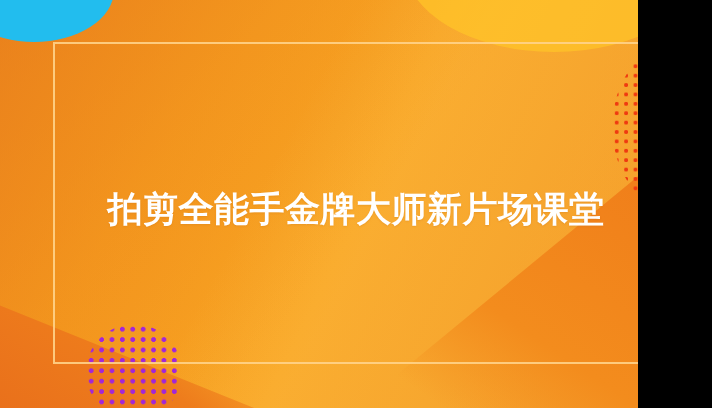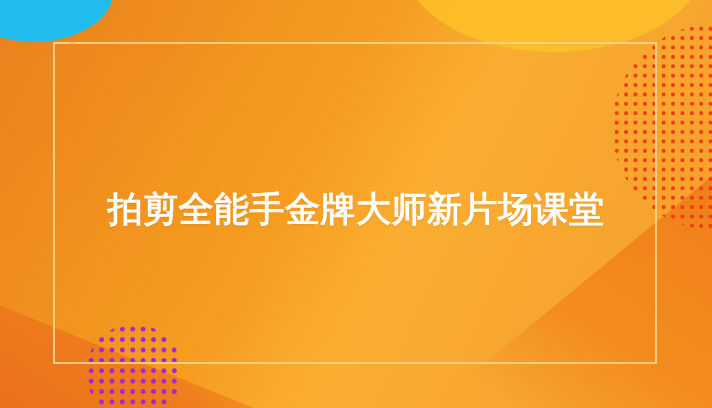--- a/index.html
+++ b/index.html
@@ -2,21 +2,21 @@
 <html><head>
 <meta charset="utf-8">
 <style>
   html, body {
     margin: 0;
     padding: 0;
     background: #000;
   }
   #poster {
     position: relative;
-    width: 712px;
+    width: 638px;
     height: 408px;
     overflow: hidden;
     font-family: "Liberation Sans", "DejaVu Sans", sans-serif;
     background: #F59C1C;
   }
 
   
   .bg-base {
     position: absolute;
     inset: 0;

